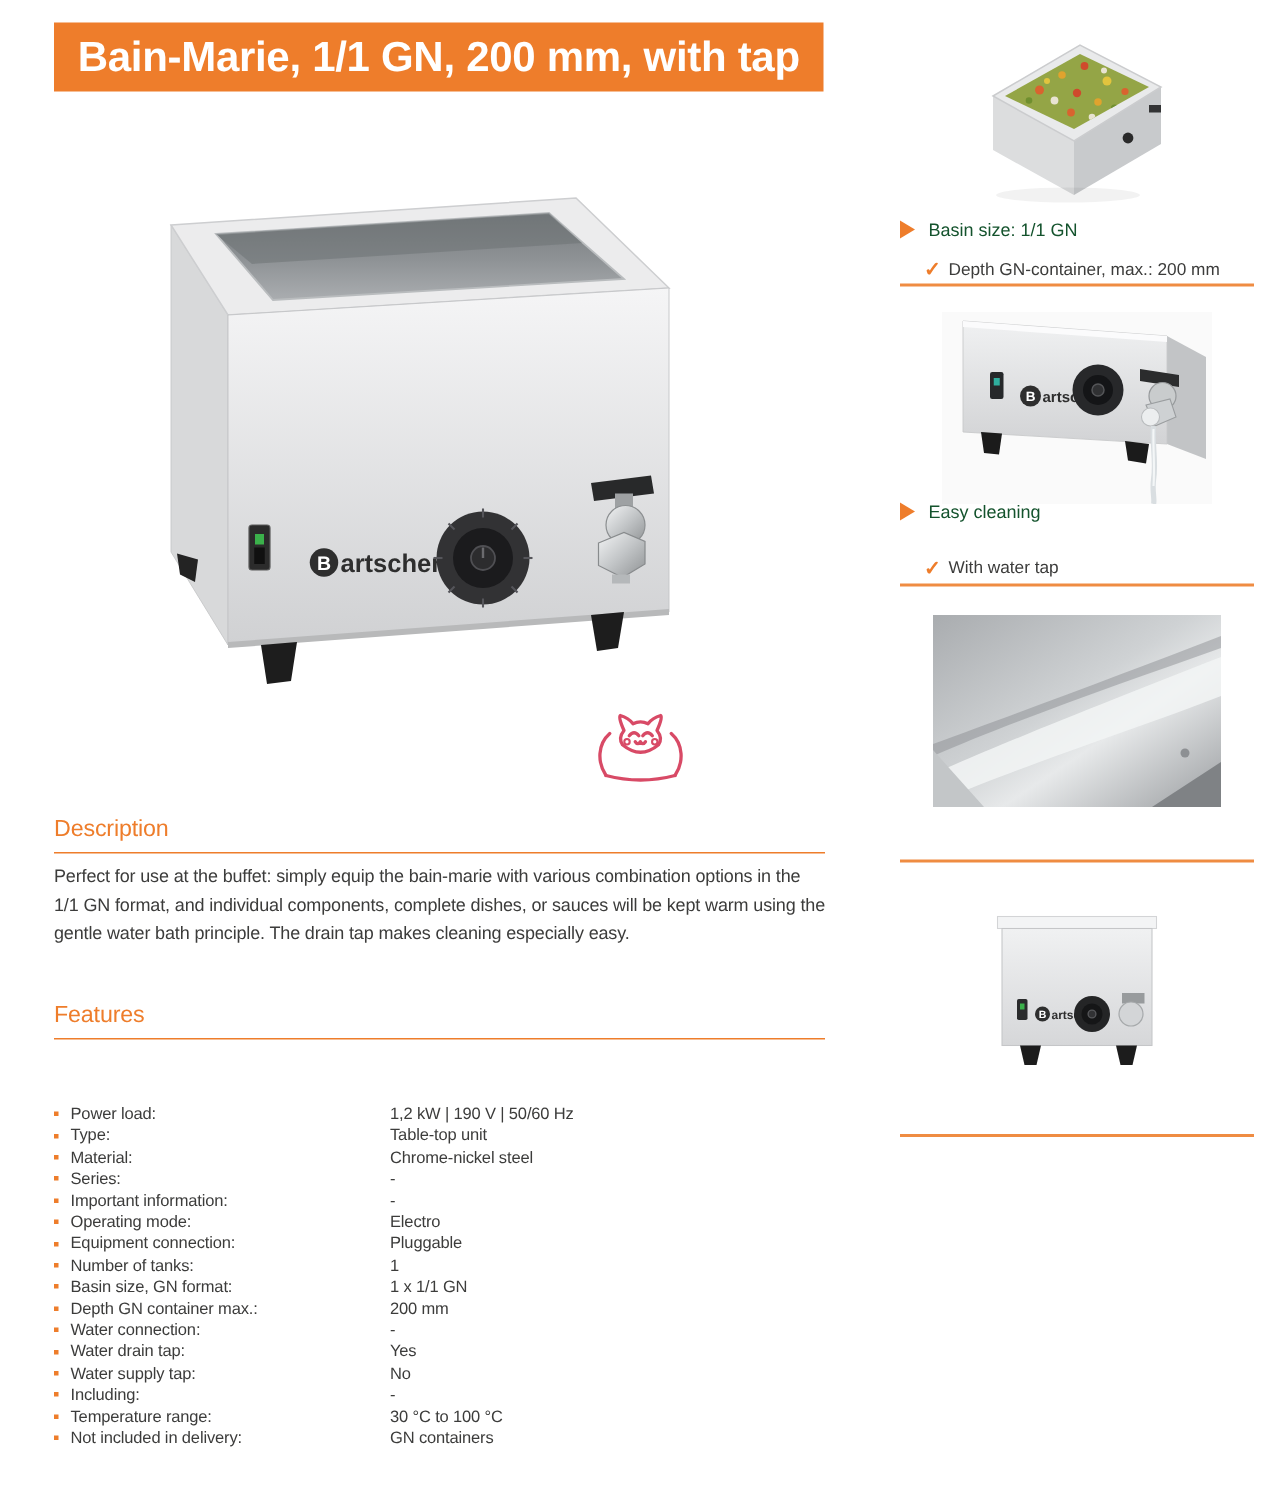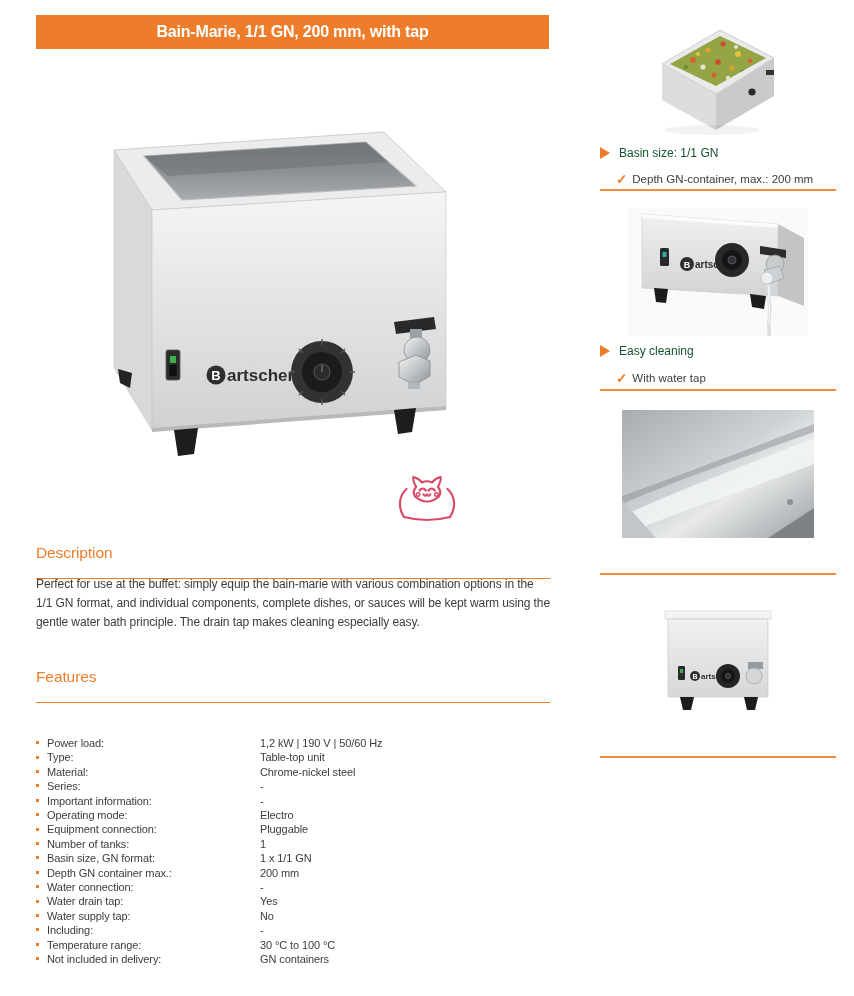--- a/index.html
+++ b/index.html
@@ -4,31 +4,31 @@
 <style>
   html,body{margin:0;padding:0;}
   body{
     width:854px;height:996px;position:relative;background:#ffffff;
     font-family:"Liberation Sans", sans-serif;color:#3c3c3b;overflow:hidden;
     -webkit-font-smoothing:antialiased;
   }
   .abs{position:absolute;}
   
   .banner{
-    left:36px;top:15px;width:513px;height:34px;background:#ee7d2b;
-    color:#fff;font-size:16px;font-weight:600;letter-spacing:-0.2px;
+    left:36px;top:15px;width:513px;height:46px;background:#ee7d2b;
+    color:#fff;font-size:28px;font-weight:600;letter-spacing:-0.2px;
     display:flex;align-items:center;justify-content:center;
   }
   
   .main-image{left:36px;top:58px;width:513px;height:430px;}
   
   .section{left:36px;width:514px;}
   .section-heading{
     color:#ee7d2b;font-size:15.5px;letter-spacing:-0.1px;
-    padding-bottom:16px;border-bottom:1.5px solid #ee7d2b;width:514px;
+    padding-bottom:6px;border-bottom:1.5px solid #ee7d2b;width:514px;
   }
   .desc-body{
     left:36px;top:575px;width:514px;font-size:12px;line-height:1.58;
     color:#3c3c3b;letter-spacing:-0.1px;
   }
   
   .features-list{left:36px;top:736px;width:514px;}
   .feature-row{display:flex;align-items:baseline;line-height:14.4px;font-size:11px;letter-spacing:-0.1px;}
   .f-bullet{
     width:3px;height:3px;background:#ee7d2b;display:inline-block;
@@ -287,21 +287,21 @@
   <polygon points="132,38 158,42 158,50 132,46" fill="#2b2c2d"></polygon>
   <circle cx="147" cy="56" r="9" fill="#c9cccd" stroke="#96999b" stroke-width="0.8"></circle>
   <polygon points="136,62 152,58 156,70 142,76" fill="#ced1d3" stroke="#9a9d9f" stroke-width="0.7"></polygon>
   <circle cx="139" cy="70" r="6" fill="#eceeef" stroke="#b9bcbe" stroke-width="0.7"></circle>
   <path d="M141,76 C140,90 143,100 141,112 C140,120 142,125 141,128" stroke="#d9dee1" stroke-width="3.5" fill="none"></path>
   <path d="M141,78 C140.5,90 142,102 141,116" stroke="#f3f6f7" stroke-width="1.4" fill="none"></path>
   <polygon points="26,80 40,81 38,95 28,94" fill="#1b1b1b"></polygon>
   <polygon points="122,86 138,88 136,101 124,99" fill="#1b1b1b"></polygon>
 </svg>
 
-<div class="abs sb-point" style="top:344px;">
+<div class="abs sb-point" style="top:334px;">
   <span class="tri"></span>
   <span>Easy cleaning</span>
 </div>
 <div class="abs sb-check" style="top:369px;">
   <span class="check-glyph">✓</span>
   <span>With water tap</span>
 </div>
 <div class="abs sb-sep" style="top:389px;"></div>
 
 <svg class="abs" style="left:622px;top:410px;" width="192" height="128" viewBox="0 0 192 128">

